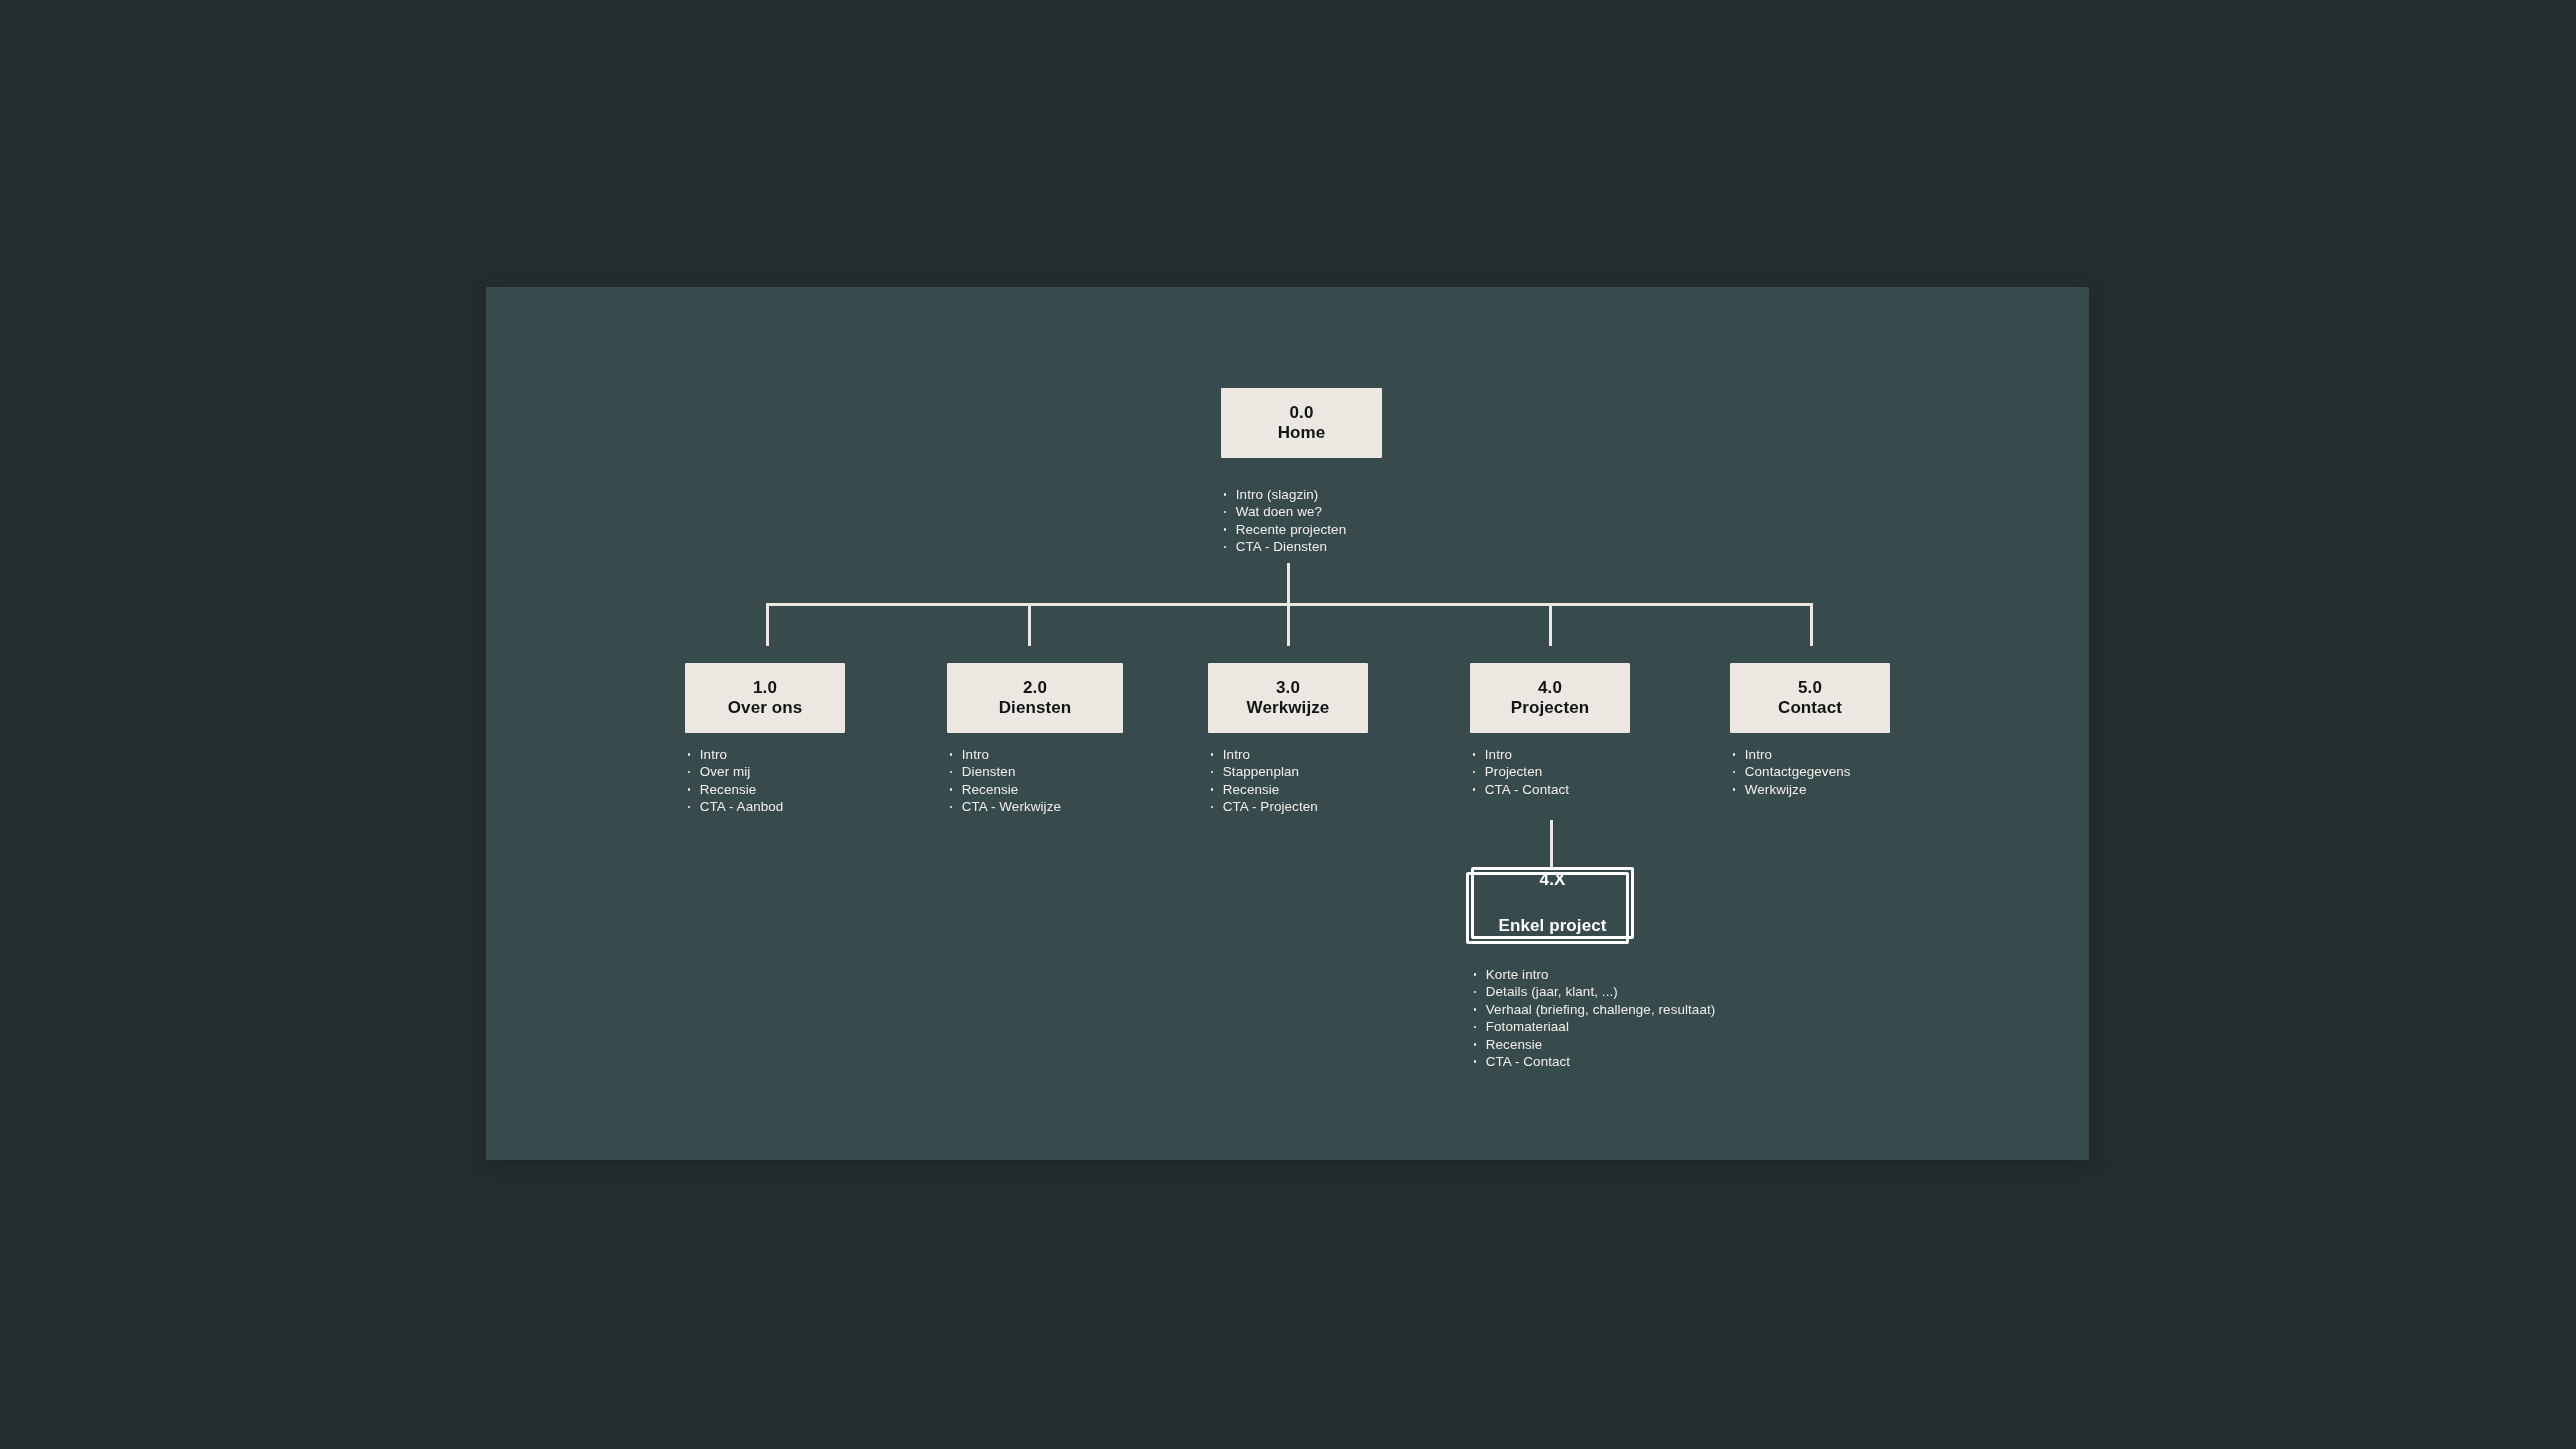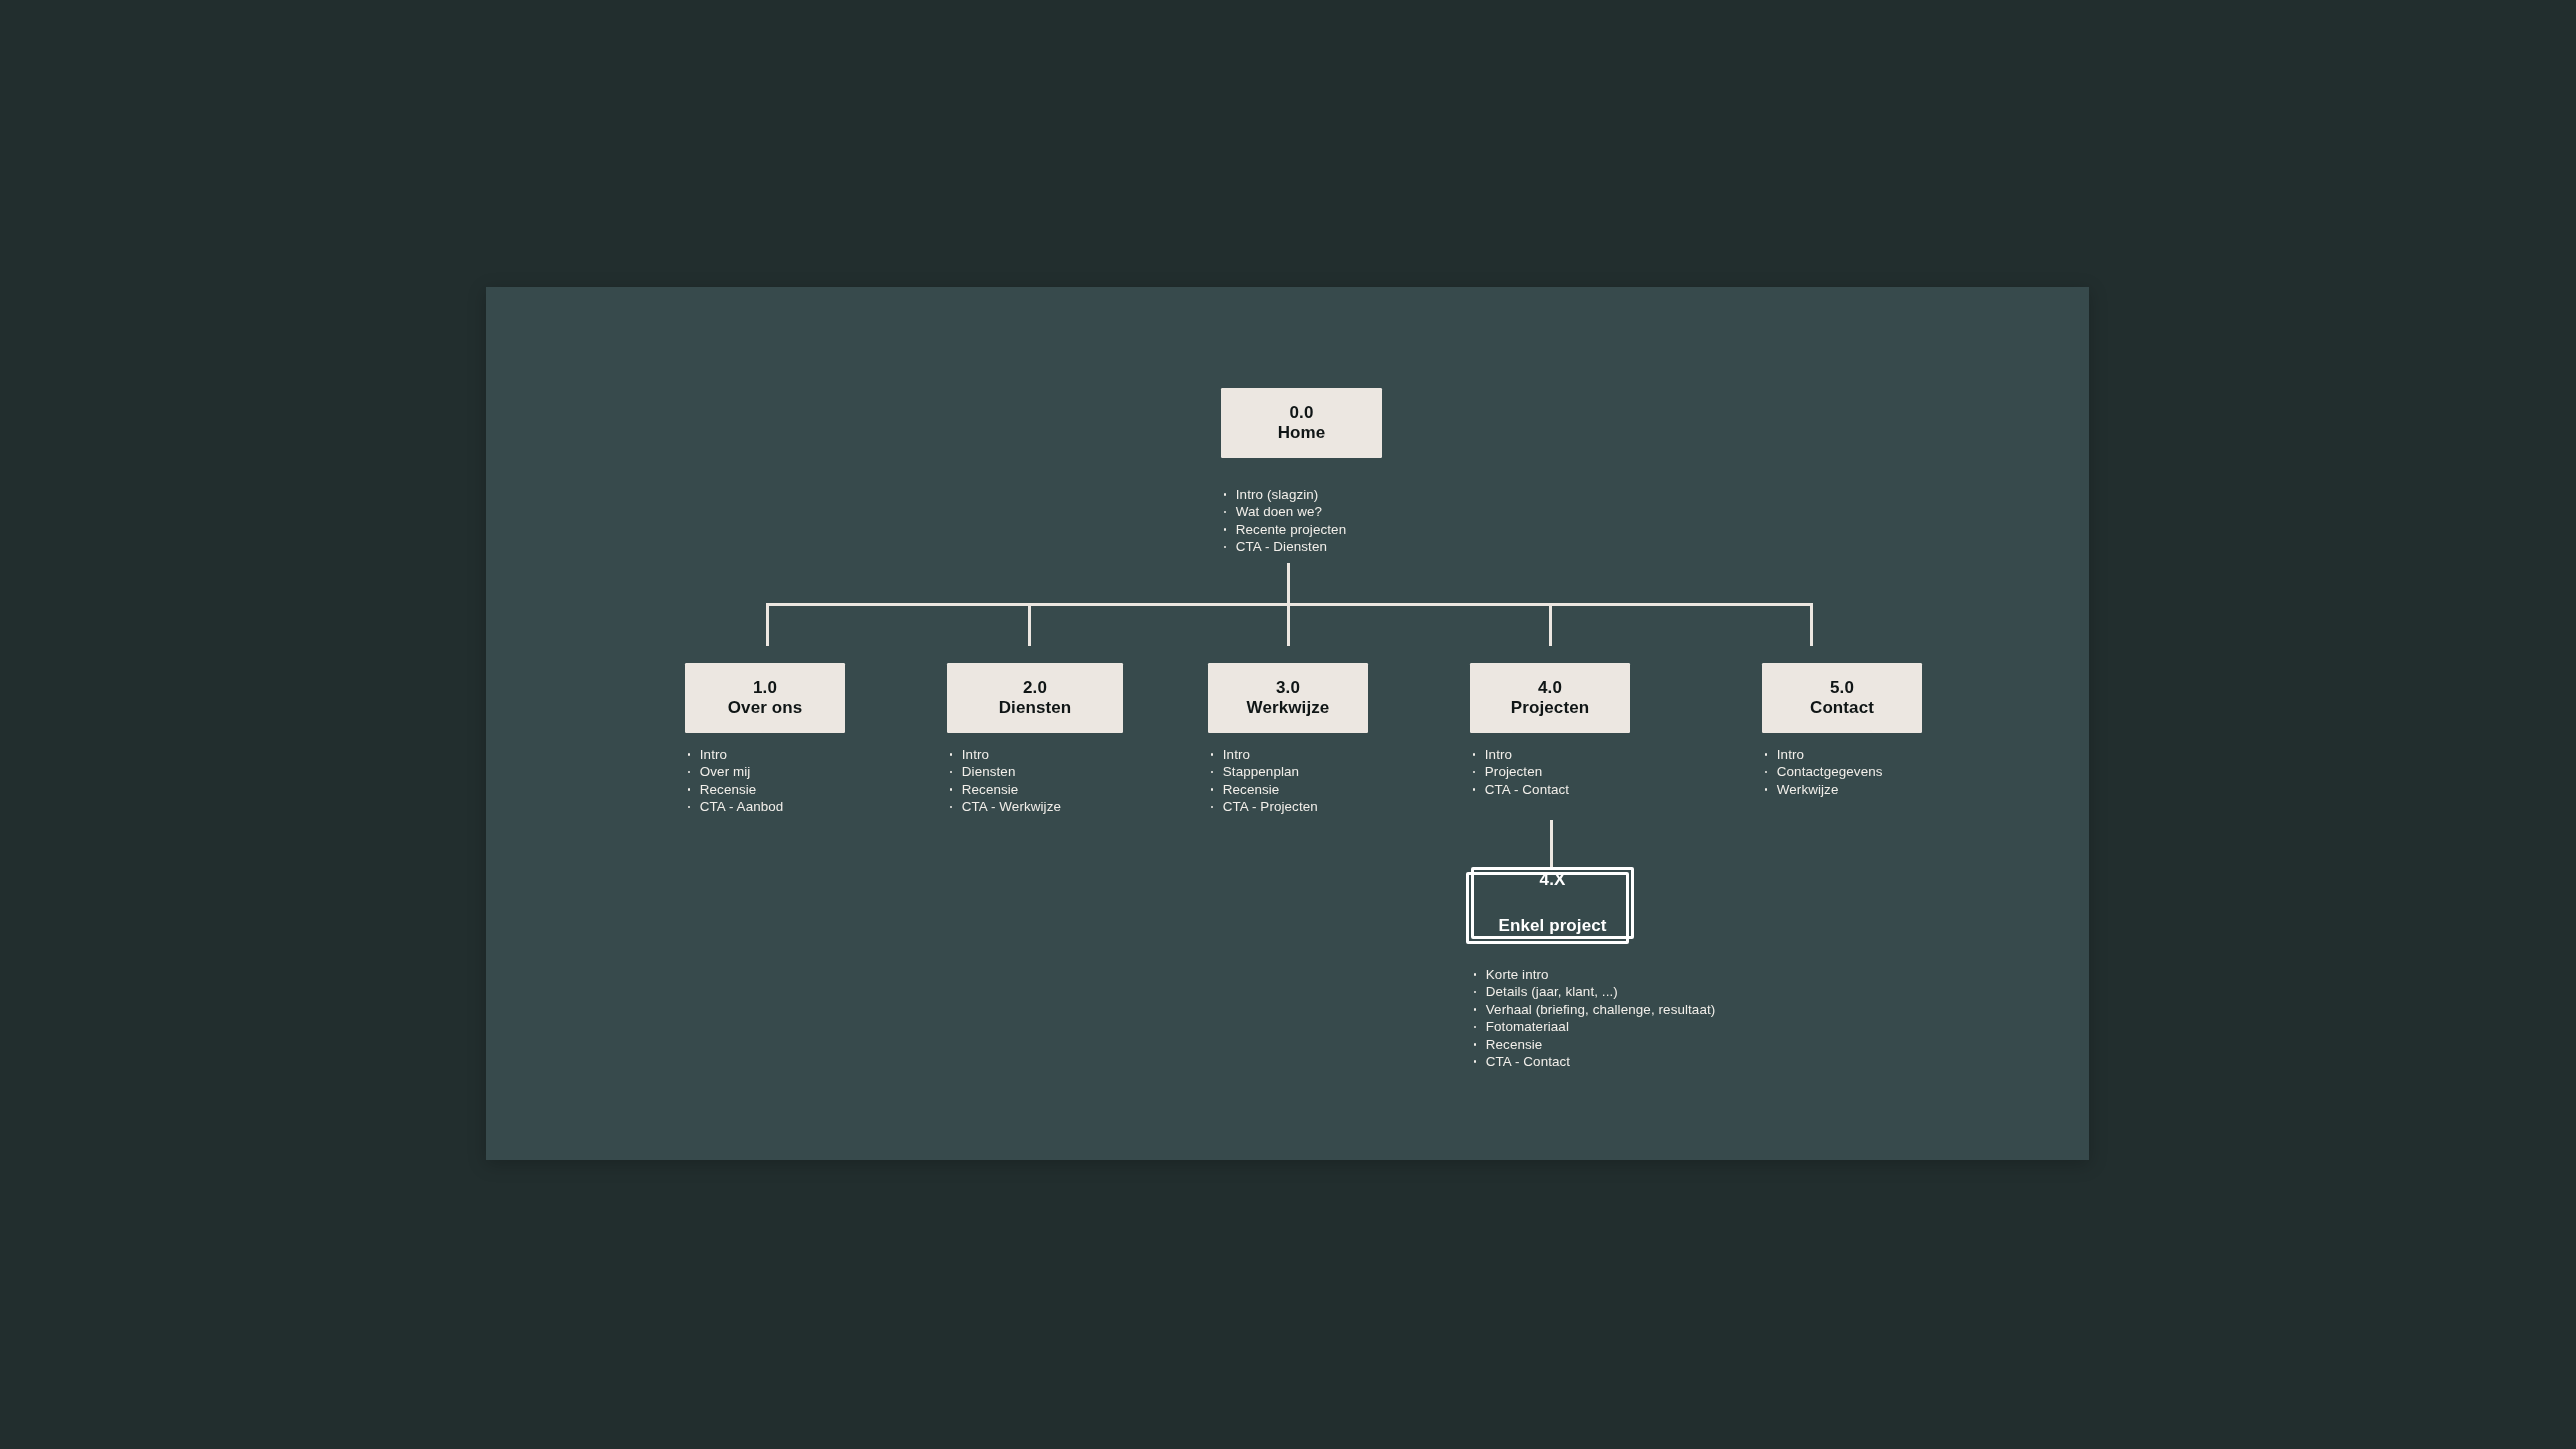--- a/index.html
+++ b/index.html
@@ -193,21 +193,21 @@
         <span class="num">4.0</span>
         <span class="name">Projecten</span>
       </div>
       <ul class="bullets" style="left:0px; top:83px;">
         <li>Intro</li>
         <li>Projecten</li>
         <li>CTA - Contact</li>
       </ul>
     </div>
 
-    <div class="node" style="left:1276px; top:376px; width:160px; height:56px;">
+    <div class="node" style="left:1244px; top:376px; width:160px; height:56px;">
       <div class="card" style="width:160px; height:70px;">
         <span class="num">5.0</span>
         <span class="name">Contact</span>
       </div>
       <ul class="bullets" style="left:0px; top:83px;">
         <li>Intro</li>
         <li>Contactgegevens</li>
         <li>Werkwijze</li>
       </ul>
     </div>

